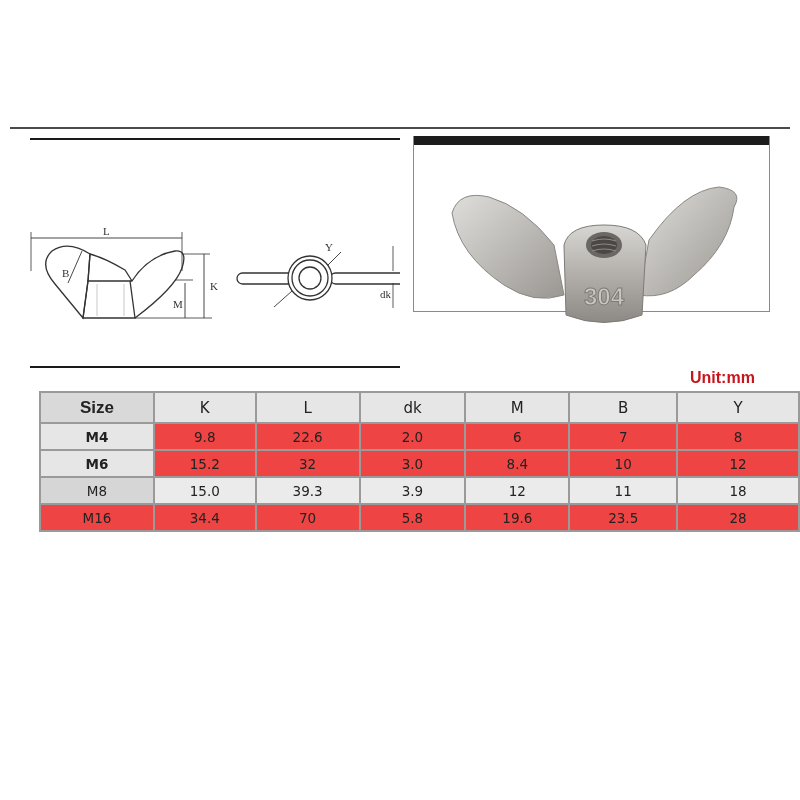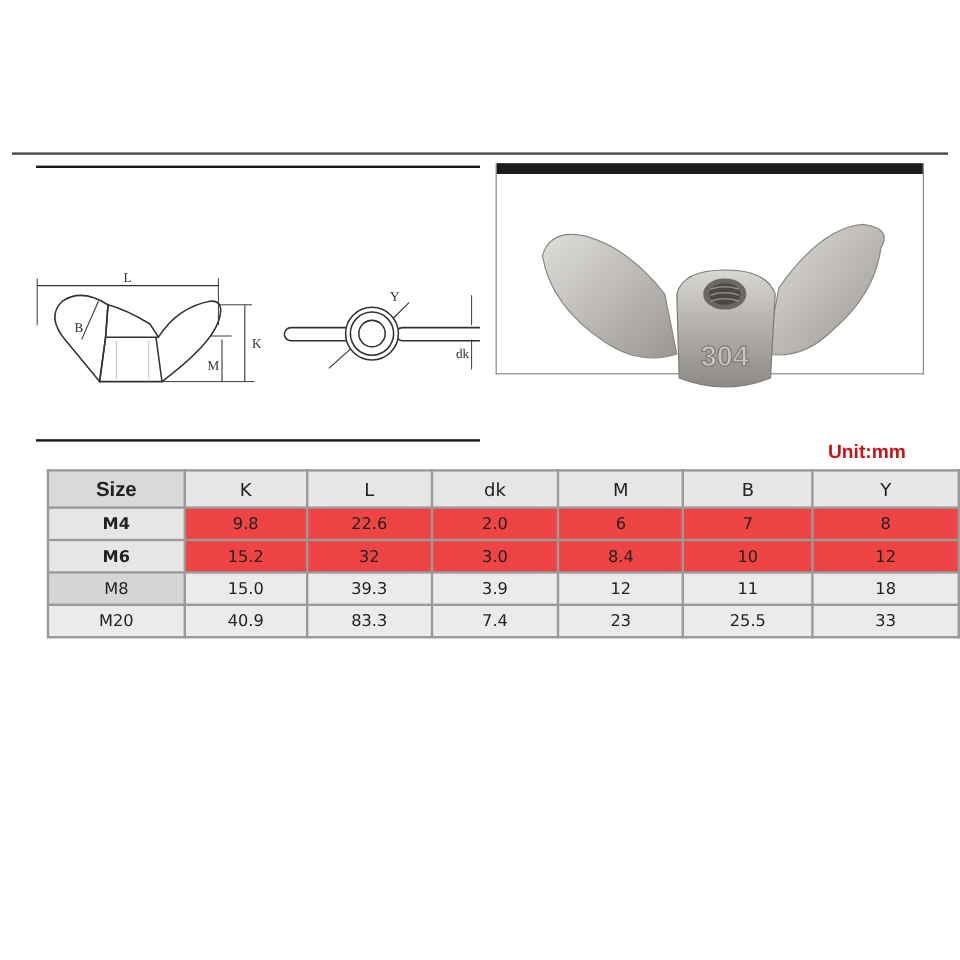--- a/index.html
+++ b/index.html
@@ -150,23 +150,23 @@
     </tr>
     <tr class="row-gray">
       <td class="size-cell dark">M8</td>
       <td>15.0</td>
       <td>39.3</td>
       <td>3.9</td>
       <td>12</td>
       <td>11</td>
       <td>18</td>
     </tr>
-    <tr class="row-gray">
-      <td class="size-cell">M20</td>
-      <td>40.9</td>
-      <td>83.3</td>
-      <td>7.4</td>
-      <td>23</td>
-      <td>25.5</td>
-      <td>33</td>
+    <tr class="row-white">
+      <td class="size-cell">M16</td>
+      <td>34.4</td>
+      <td>70</td>
+      <td>5.8</td>
+      <td>19.6</td>
+      <td>23.5</td>
+      <td>28</td>
     </tr>
   </tbody>
 </table>
 
 </body></html>

